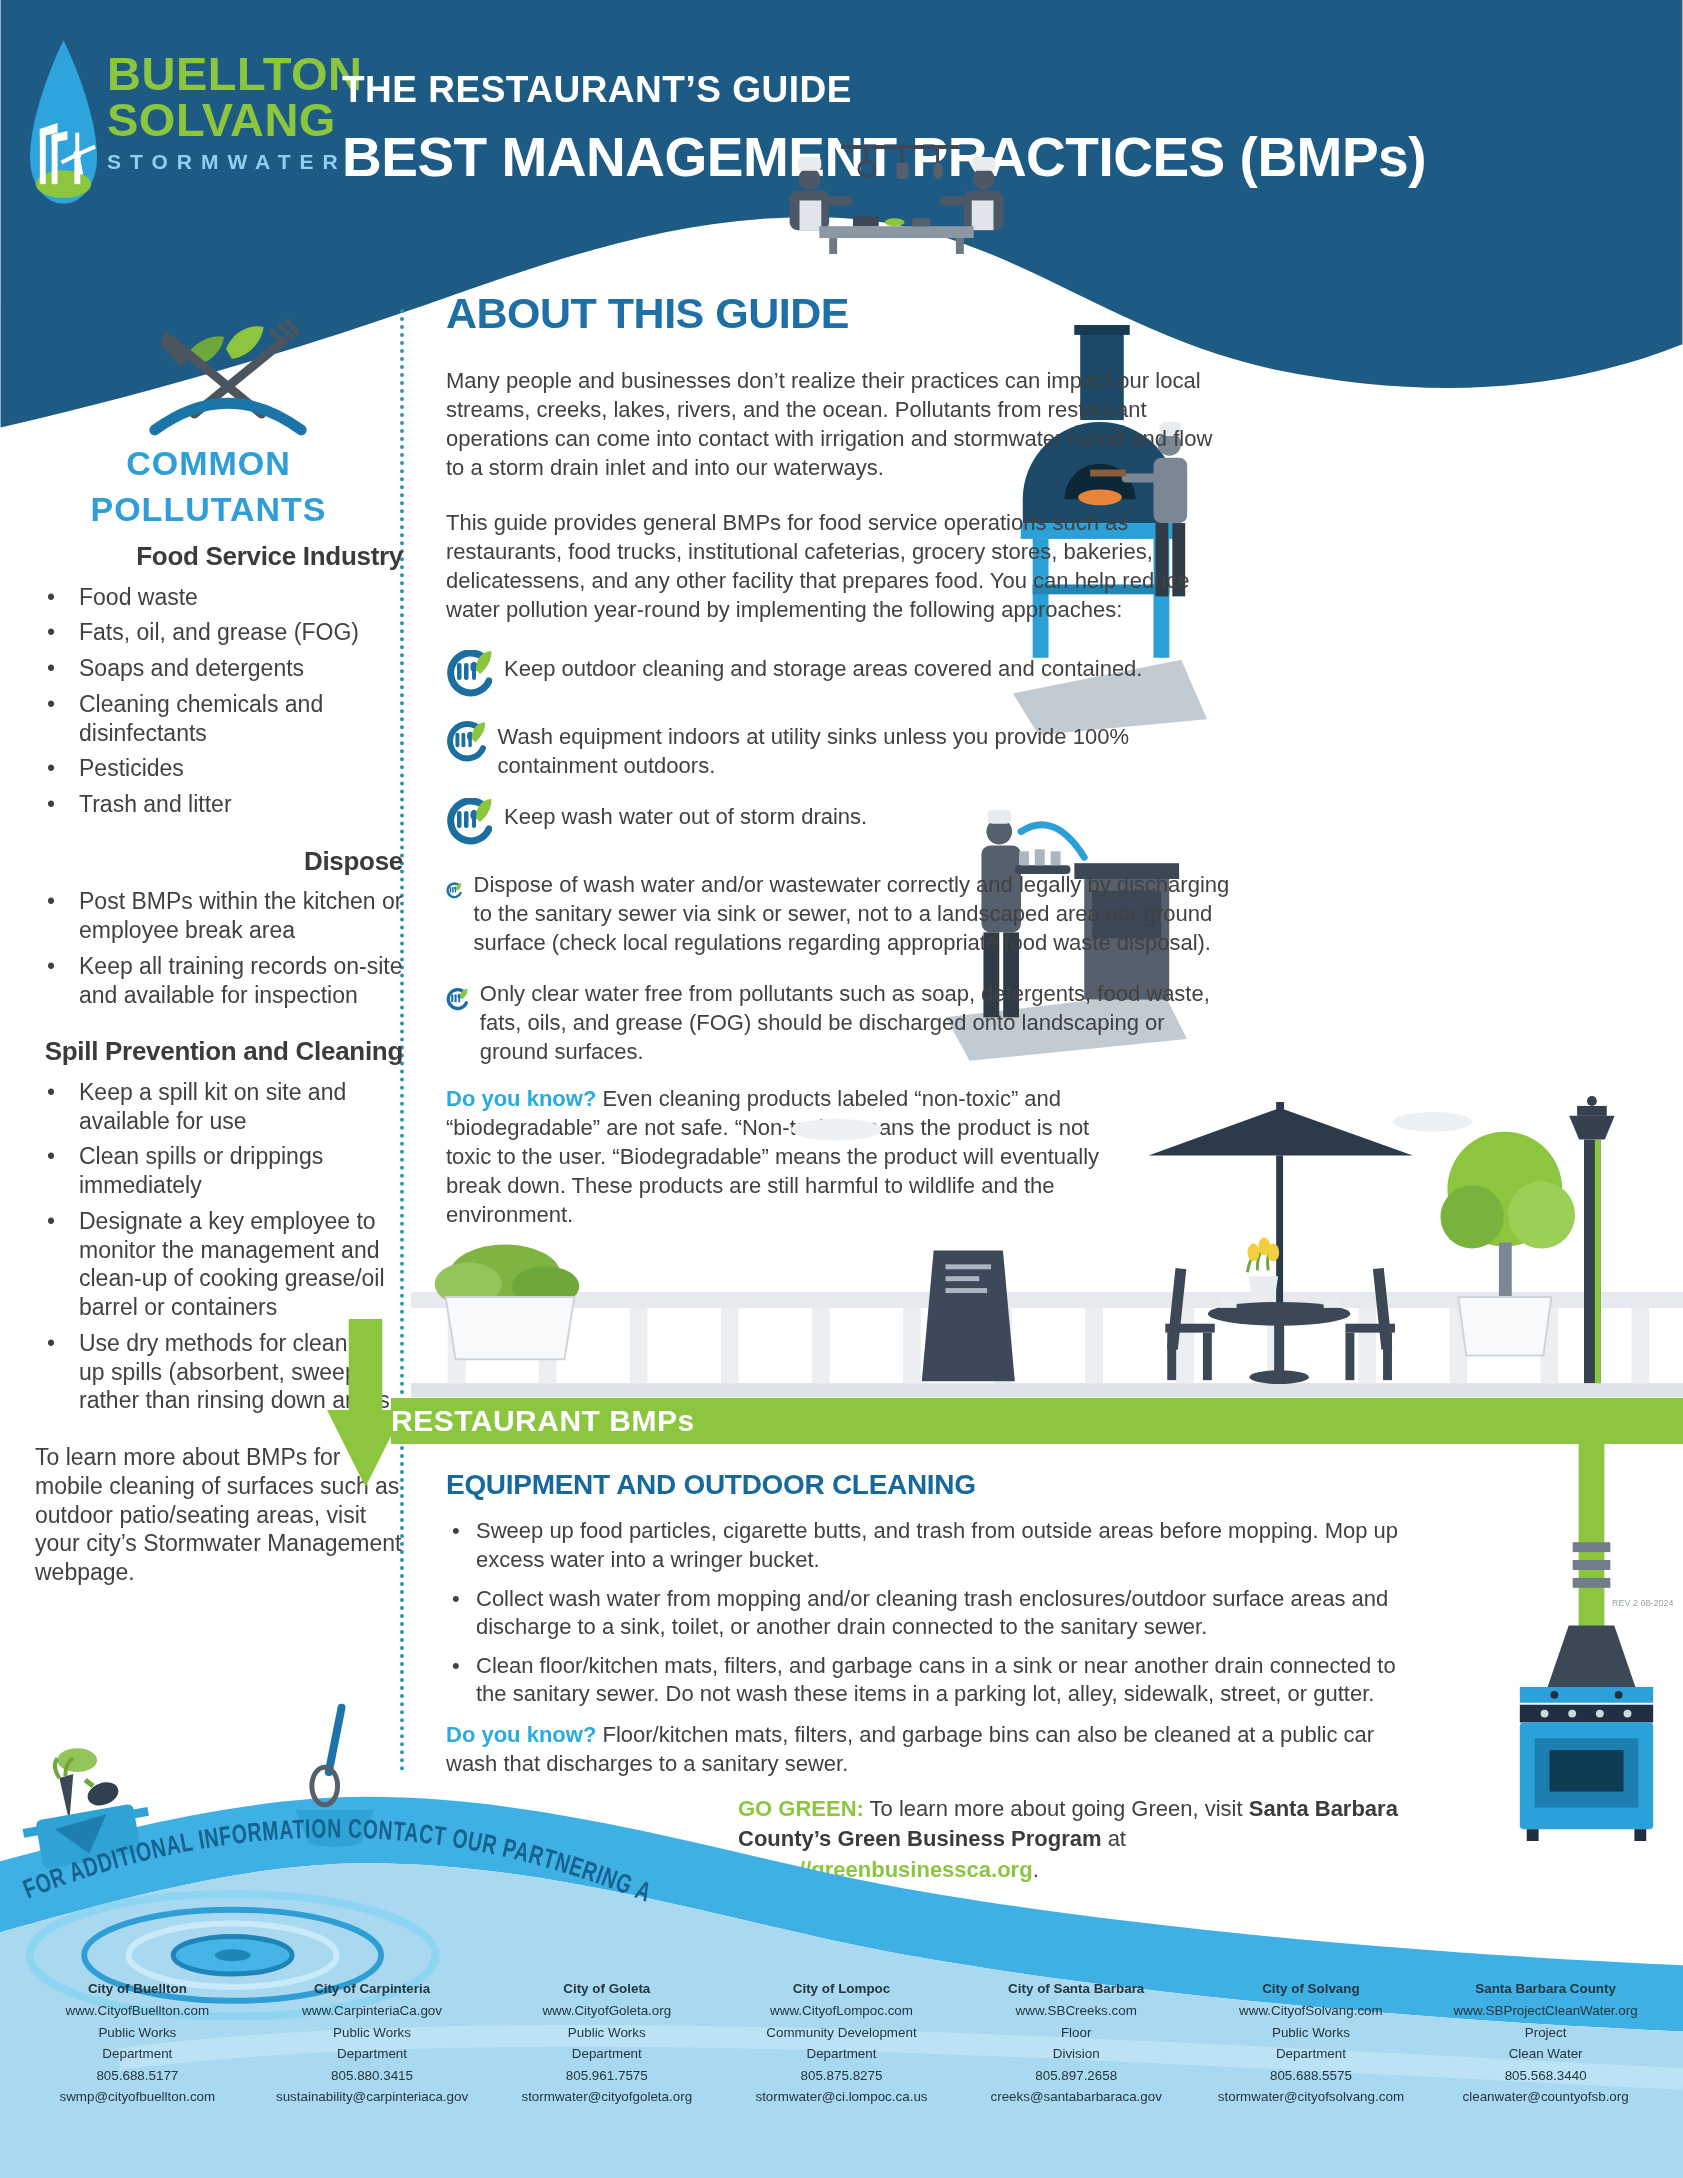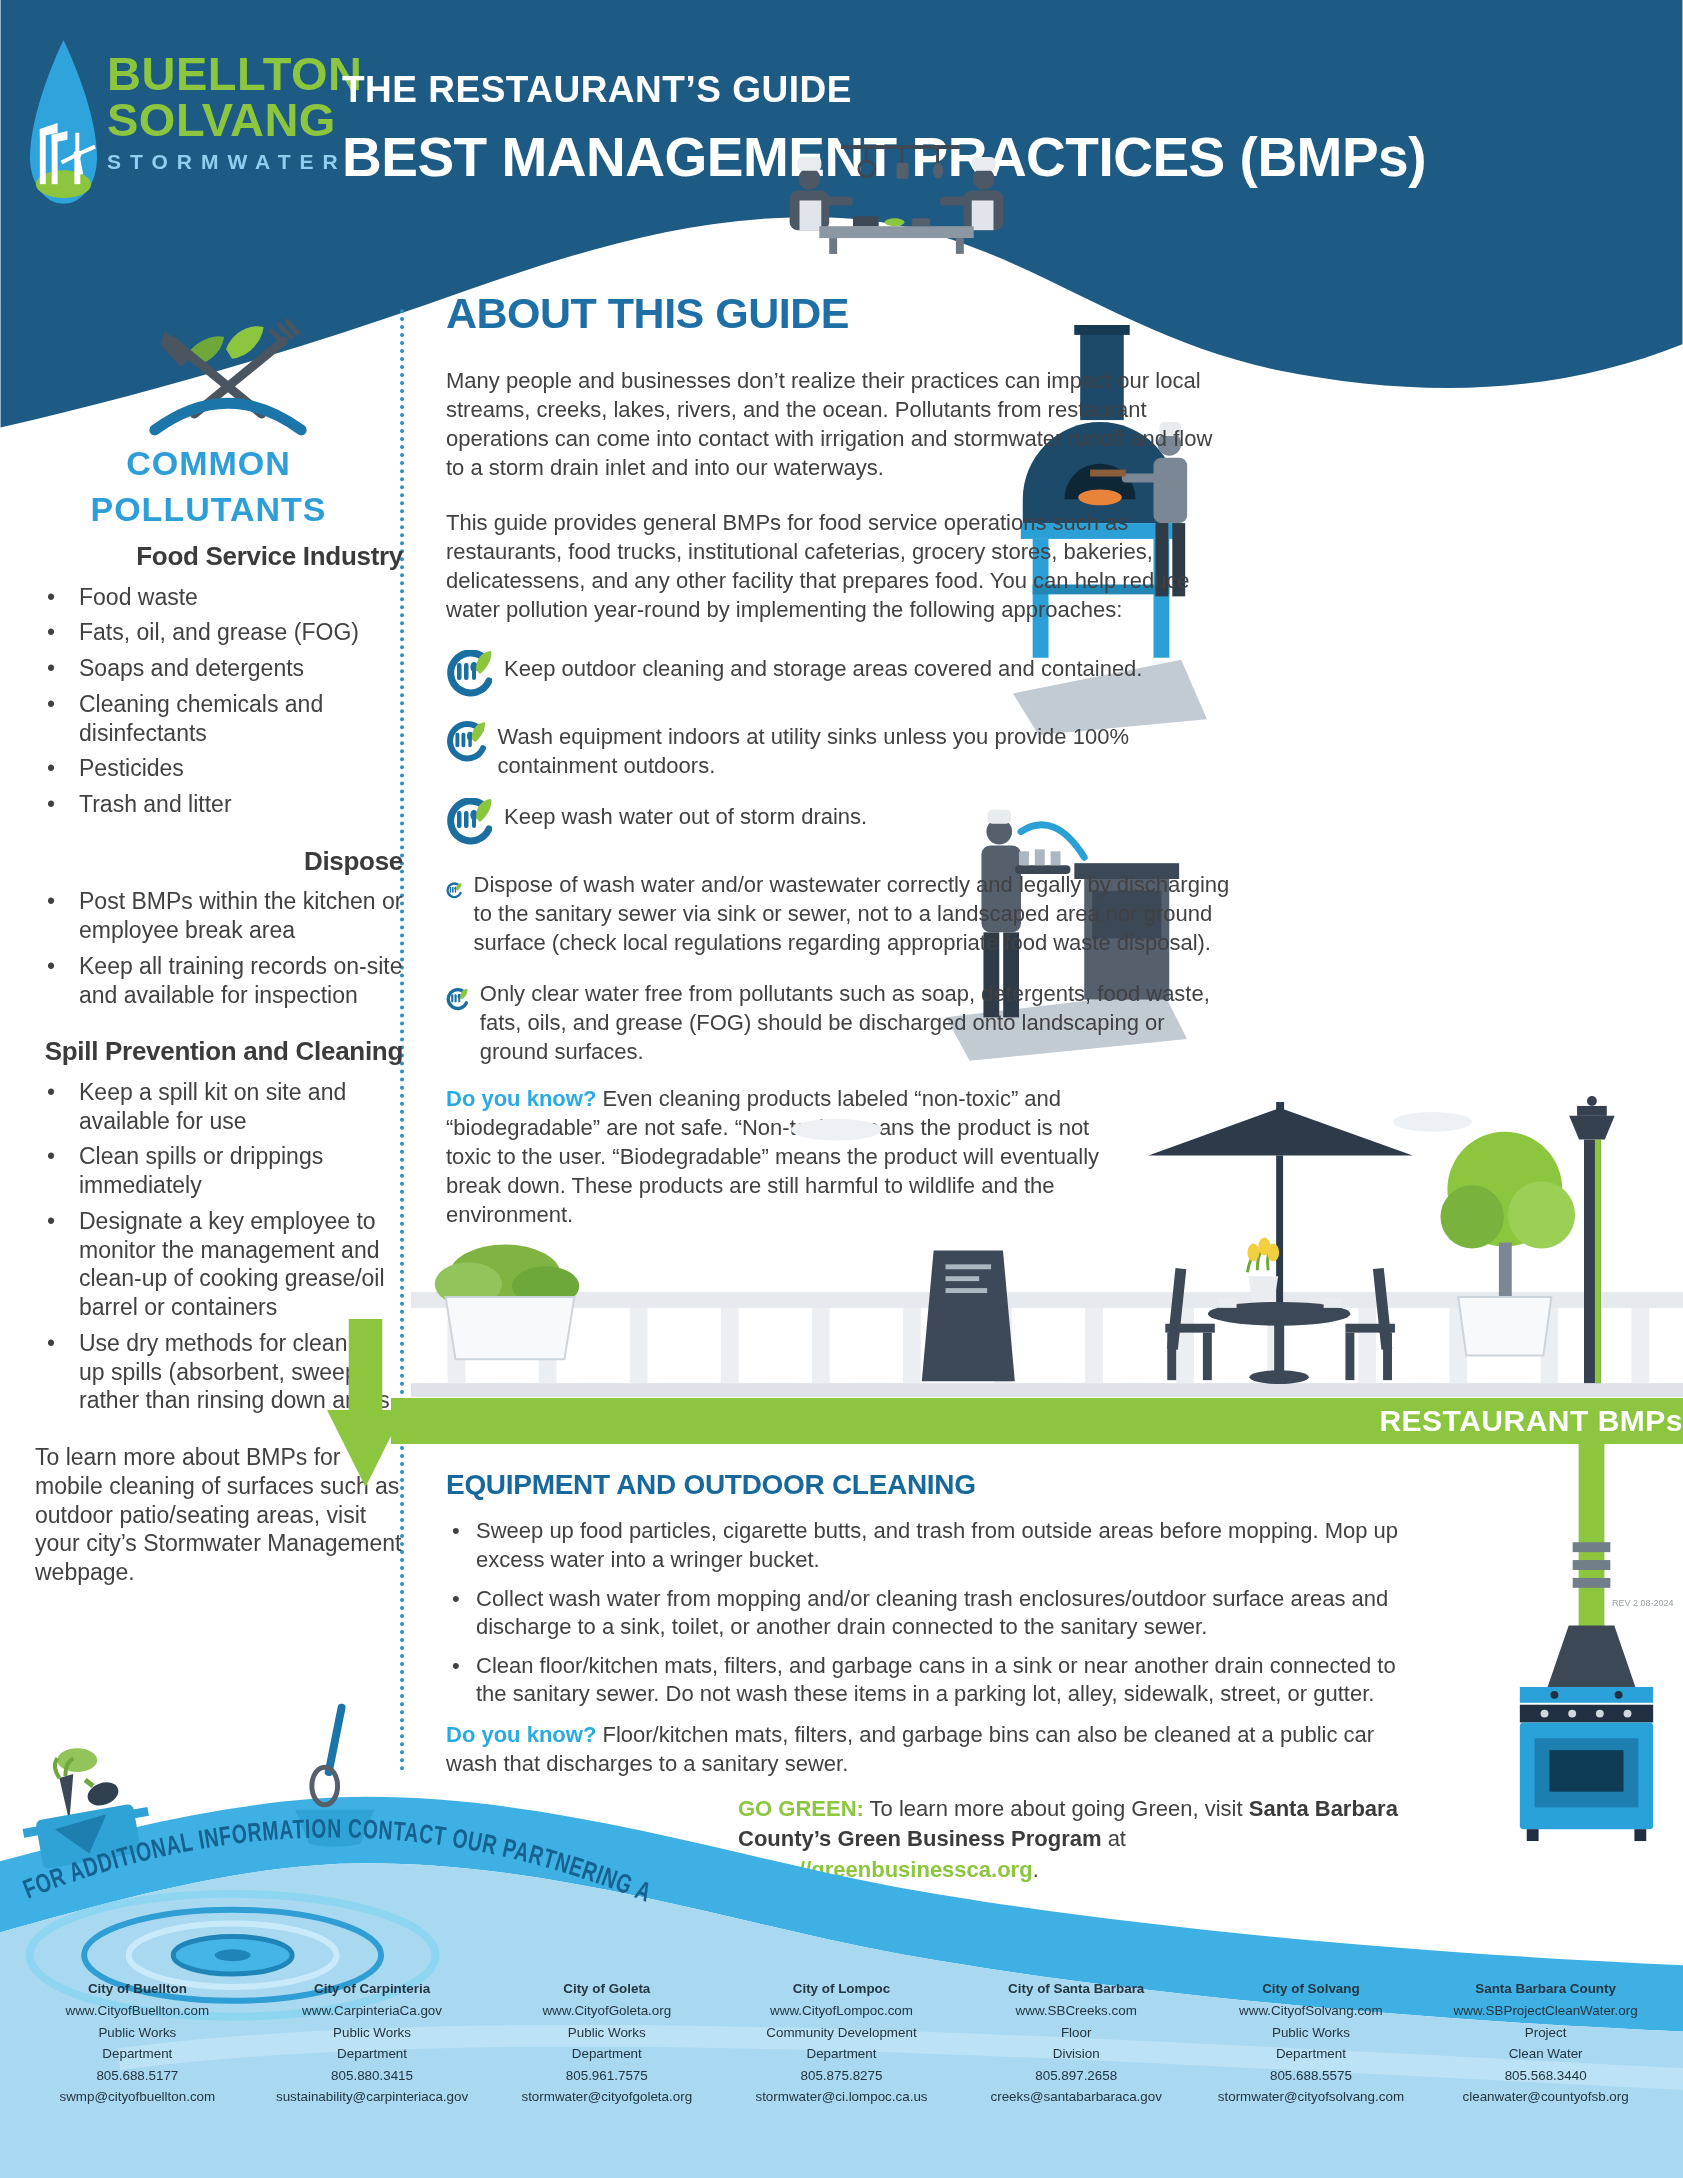--- a/index.html
+++ b/index.html
@@ -35,21 +35,21 @@
   .about h2 { font-size:43px; font-weight:bold; color:#1d6fa5; letter-spacing:-0.5px; margin-bottom:24px; }
   .about p.para { margin-bottom:26px; width:787px; }
   .approach { display:flex; align-items:flex-start; gap:12px; margin-bottom:18px; width:787px; }
   .approach .txt { padding-top:4px; }
   .dyk { margin-top:12px; width:688px; }
   .dyk-label { color:#29abe2; font-weight:bold; }
 
   
   .banner { position:absolute; left:391px; top:1398px; width:1292px; height:46px;
             background:#8cc63f; color:#ffffff; font-size:30px; font-weight:bold;
-            text-align:right; line-height:46px; letter-spacing:0.5px; }
+            text-align:left; line-height:46px; letter-spacing:0.5px; }
   .bmps { position:absolute; left:446px; top:1467px; width:975px; font-size:22px; line-height:1.3; }
   .bmps h2 { font-size:28px; font-weight:bold; color:#17699c; letter-spacing:-0.3px; margin-bottom:14px; }
   .bmps ul { list-style:none; }
   .bmps li { position:relative; padding-left:30px; margin-bottom:10px; }
   .bmps li::before { content:"•"; position:absolute; left:6px; top:0; }
   .dyk2 { margin-top:12px; width:955px; }
   .gogreen { position:absolute; left:738px; top:1794px; width:693px; font-size:22px; line-height:1.38; }
   .gg-label { color:#8cc63f; font-weight:bold; }
   .gg-bold { font-weight:bold; color:#3b3b3b; }
   .gg-link { color:#8cc63f; font-weight:bold; text-decoration:none; }

